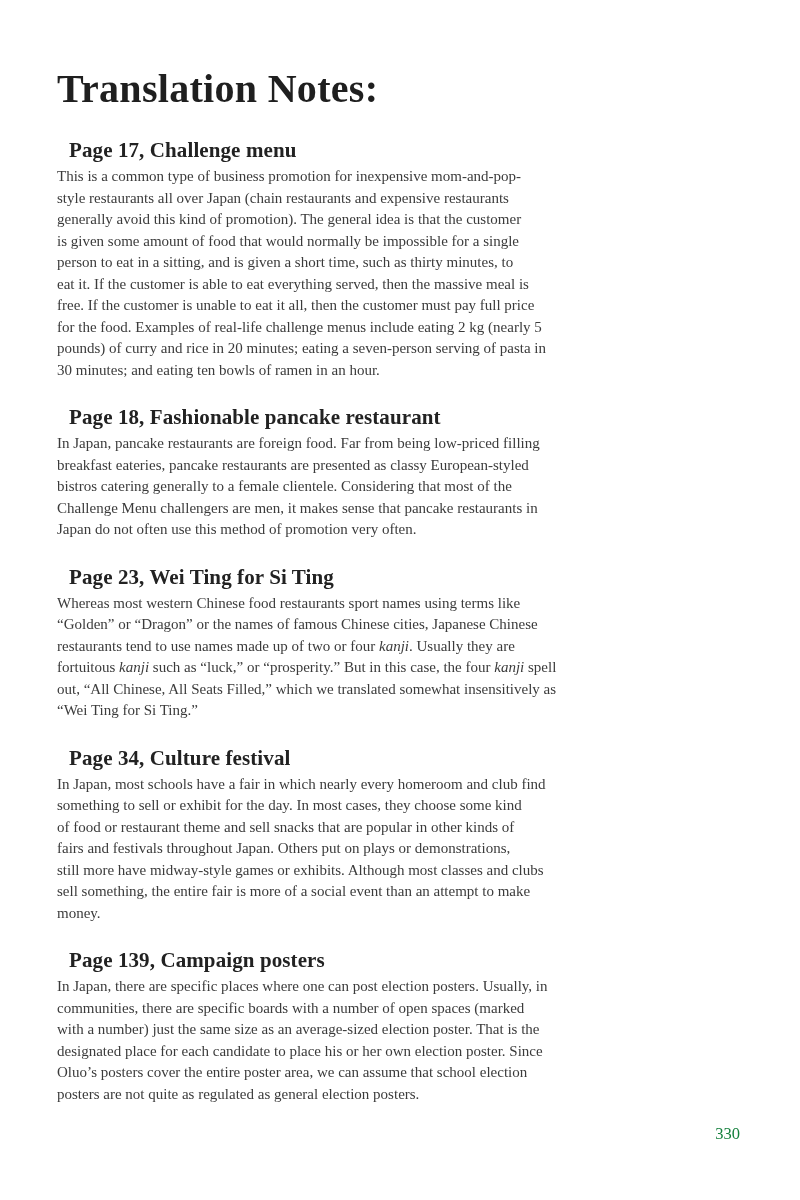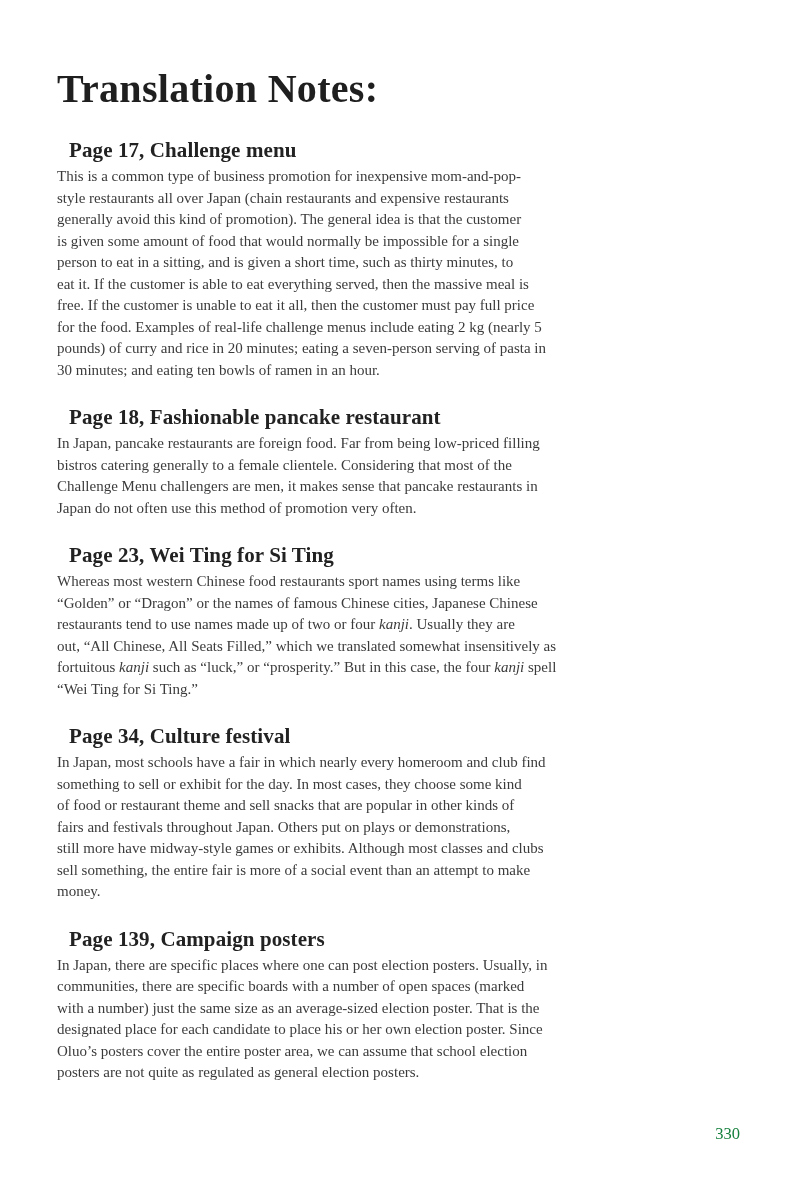--- a/index.html
+++ b/index.html
@@ -74,31 +74,32 @@
           <div class="text-line"><span>person to eat in a sitting, and is given a short time, such as thirty minutes, to</span></div>
           <div class="text-line"><span>eat it. If the customer is able to eat everything served, then the massive meal is</span></div>
           <div class="text-line"><span>free. If the customer is unable to eat it all, then the customer must pay full price</span></div>
           <div class="text-line"><span>for the food. Examples of real-life challenge menus include eating 2 kg (nearly 5</span></div>
           <div class="text-line"><span>pounds) of curry and rice in 20 minutes; eating a seven-person serving of pasta in</span></div>
           <div class="text-line"><span>30 minutes; and eating ten bowls of ramen in an hour.</span></div>
         </section>
         <section>
           <h2 class="section-heading">Page 18, Fashionable pancake restaurant</h2>
           <div class="text-line"><span>In Japan, pancake restaurants are foreign food. Far from being low-priced filling</span></div>
+          <div class="text-line"><span>breakfast eateries, pancake restaurants are presented as classy European-styled</span></div>
           <div class="text-line"><span>bistros catering generally to a female clientele. Considering that most of the</span></div>
           <div class="text-line"><span>Challenge Menu challengers are men, it makes sense that pancake restaurants in</span></div>
           <div class="text-line"><span>Japan do not often use this method of promotion very often.</span></div>
         </section>
         <section>
           <h2 class="section-heading">Page 23, Wei Ting for Si Ting</h2>
           <div class="text-line"><span>Whereas most western Chinese food restaurants sport names using terms like</span></div>
           <div class="text-line"><span>“Golden” or “Dragon” or the names of famous Chinese cities, Japanese Chinese</span></div>
           <div class="text-line"><span>restaurants tend to use names made up of two or four </span><em>kanji</em><span>. Usually they are</span></div>
+          <div class="text-line"><span>fortuitous </span><em>kanji</em><span> such as “luck,” or “prosperity.” But in this case, the four </span><em>kanji</em><span> spell</span></div>
           <div class="text-line"><span>out, “All Chinese, All Seats Filled,” which we translated somewhat insensitively as</span></div>
-          <div class="text-line"><span>fortuitous </span><em>kanji</em><span> such as “luck,” or “prosperity.” But in this case, the four </span><em>kanji</em><span> spell</span></div>
           <div class="text-line"><span>“Wei Ting for Si Ting.”</span></div>
         </section>
         <section>
           <h2 class="section-heading">Page 34, Culture festival</h2>
           <div class="text-line"><span>In Japan, most schools have a fair in which nearly every homeroom and club find</span></div>
           <div class="text-line"><span>something to sell or exhibit for the day. In most cases, they choose some kind</span></div>
           <div class="text-line"><span>of food or restaurant theme and sell snacks that are popular in other kinds of</span></div>
           <div class="text-line"><span>fairs and festivals throughout Japan. Others put on plays or demonstrations,</span></div>
           <div class="text-line"><span>still more have midway-style games or exhibits. Although most classes and clubs</span></div>
           <div class="text-line"><span>sell something, the entire fair is more of a social event than an attempt to make</span></div>

